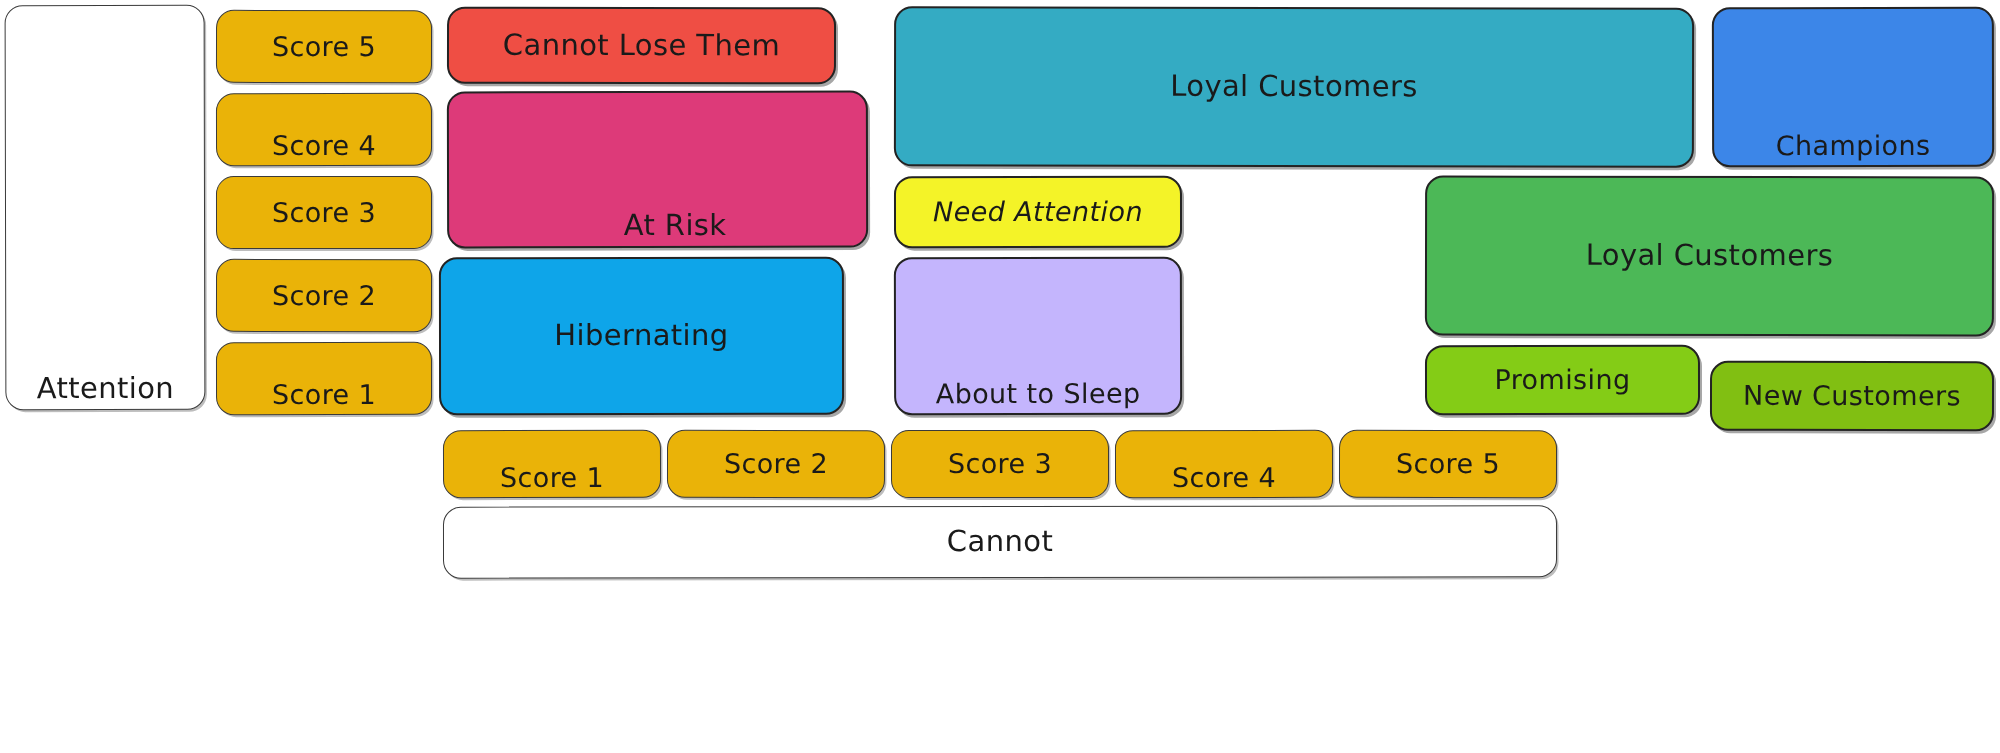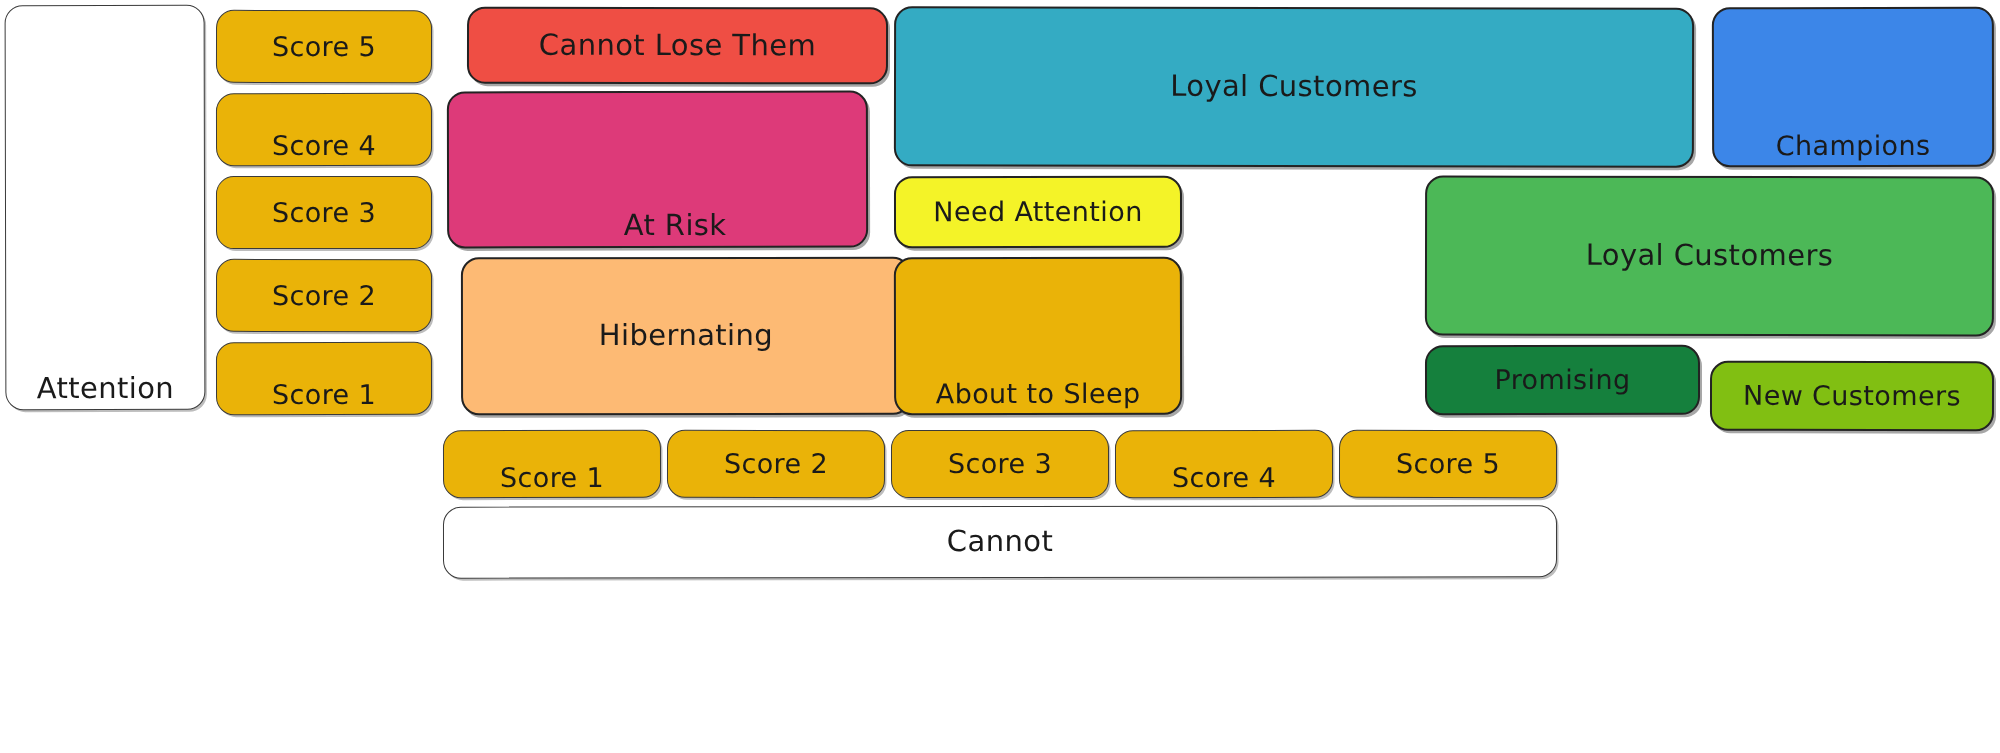--- a/index.html
+++ b/index.html
@@ -75,53 +75,53 @@
   <div class="box label-box t-md w3" style="left:216px; top:176px; width:216px; height:73px;">
     <span>Score 3</span>
   </div>
   <div class="box label-box t-md w2" style="left:216px; top:259px; width:216px; height:73px;">
     <span>Score 2</span>
   </div>
   <div class="box label-box t-md w1" style="left:216px; top:342px; width:216px; height:73px;">
     <span>Score 1</span>
   </div>
 
-  <div class="box seg-box t-lg w2" style="left:447px; top:7px; width:421px; height:77px; background:#EF4E44;margin-left:20px;">
+  <div class="box seg-box t-lg w2" style="left:447px; top:7px; width:389px; height:77px; background:#EF4E44;">
     <span>Cannot Lose Them</span>
   </div>
 
   <div class="box seg-box t-lg w1" style="left:447px; top:91px; width:421px; height:157px; background:#DD3A79;padding-left:43px;">
     <span>At Risk</span>
   </div>
 
-  <div class="box seg-box t-lg w3" style="left:461px; top:257px; width:450px; height:158px; background:#fdba74;">
+  <div class="box seg-box t-lg w3" style="left:439px; top:257px; width:405px; height:158px; background:#0ea5e9;">
     <span>Hibernating</span>
   </div>
 
   <div class="box seg-box t-lg w2" style="left:894px; top:7px; width:800px; height:160px; background:#34ABC3;">
     <span>Loyal Customers</span>
   </div>
 
   <div class="box seg-box t-md w1" style="left:1712px; top:7px; width:282px; height:160px; background:#3C86E8;">
     <span>Champions</span>
   </div>
 
-  <div class="box seg-box t-md w3" style="left:894px; top:176px; width:288px; height:72px; background:#F4F328;">
+  <div class="box seg-box t-md w3" style="left:894px; top:176px; width:288px; height:72px; background:#F4F328;font-style:italic;">
     <span>Need Attention</span>
   </div>
 
   <div class="box seg-box t-lg w2" style="left:1425px; top:176px; width:569px; height:160px; background:#4CB857;">
     <span>Loyal Customers</span>
   </div>
 
-  <div class="box seg-box t-md w1" style="left:894px; top:257px; width:288px; height:158px; background:#eab308;">
+  <div class="box seg-box t-md w1" style="left:894px; top:257px; width:288px; height:158px; background:#c4b5fd;">
     <span>About to Sleep</span>
   </div>
 
-  <div class="box seg-box t-md w3" style="left:1425px; top:345px; width:275px; height:70px; background:#15803d;">
+  <div class="box seg-box t-md w3" style="left:1425px; top:345px; width:275px; height:70px; background:#84cc16;">
     <span>Promising</span>
   </div>
 
   <div class="box seg-box t-md w2" style="left:1710px; top:361px; width:284px; height:70px; background:#81BF12;">
     <span>New Customers</span>
   </div>
 
   <div class="box label-box t-md w1" style="left:443px; top:430px; width:218px; height:68px;">
     <span>Score 1</span>
   </div>

